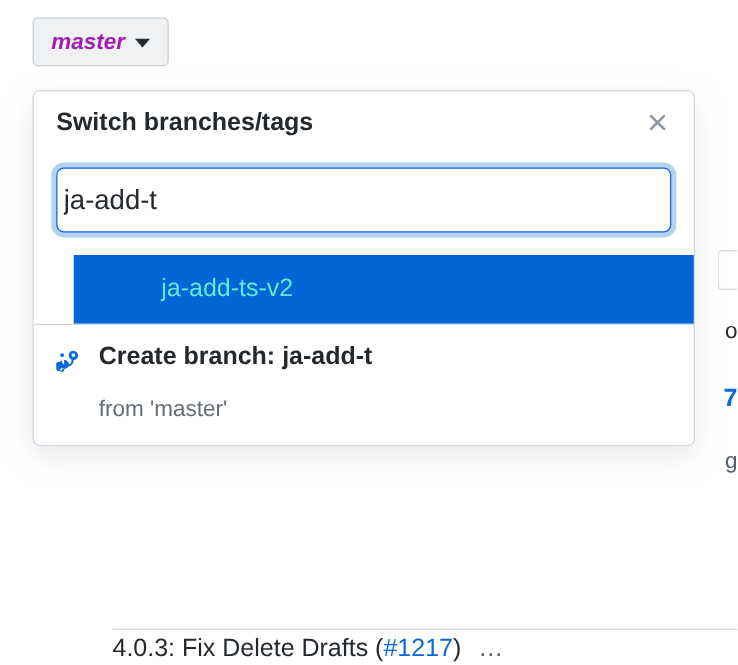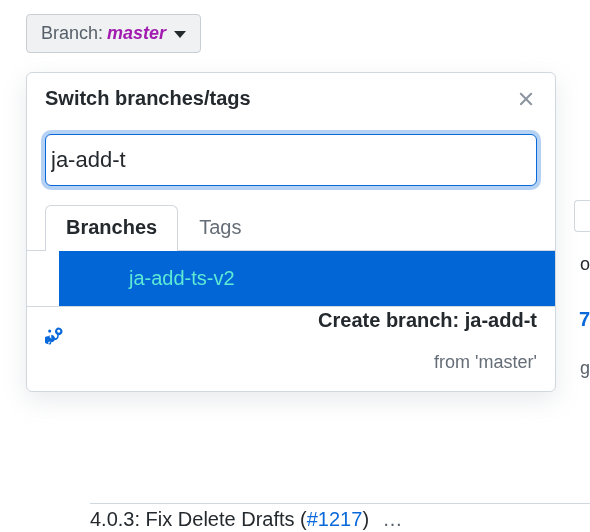--- a/index.html
+++ b/index.html
@@ -43,21 +43,21 @@
       top: 72px;
       left: 26px;
       width: 530px;
       background: #fff;
       border: 1px solid #d0d7de;
       border-radius: 6px;
       box-shadow: 0 8px 24px rgba(140,149,159,0.2);
     }
     .popover-header {
       display: flex;
-      align-items: center;
+      align-items: flex-start;
       justify-content: space-between;
       padding: 14px 18px;
     }
     .popover-title {
       font-size: 20px;
       font-weight: 600;
       color: #24292e;
     }
     .close-icon {
       width: 22px; height: 22px;
@@ -110,24 +110,23 @@
       color: #656d76;
       cursor: pointer;
     }
     .list-item.selected {
       background: #0366d6;
       color: #5eead4;
       margin-left: 32px;
     }
     .create-row {
       border-top: 1px solid #d0d7de;
-      padding: 2px 18px 18px 52px;
-      position: relative;
-      cursor: pointer;
-      text-align: right;
+      padding: 14px 18px 18px 52px;
+      position: relative;
+      cursor: pointer;
     }
     .create-icon {
       position: absolute;
       left: 18px;
       top: 18px;
       width: 20px;
       height: 24px;
       color: #0969da;
     }
     .create-title {
@@ -179,43 +178,38 @@
   </style>
 </head>
 <body>
 
 <div class="bg-peek-1"></div>
 <div class="bg-peek-2">o</div>
 <div class="bg-peek-3">7</div>
 <div class="bg-peek-4">g</div>
 
 <button class="branch-btn">
-  <span>Branch: </span>
   <span class="strong">master</span>
   <span class="caret"></span>
 </button>
 
 <div class="popover">
   <div class="popover-header">
     <div class="popover-title">Switch branches/tags</div>
     <div class="close-icon">
       <svg viewBox="0 0 16 16" width="22" height="22" fill="currentColor">
           <path d="M3.72 3.72a.75.75 0 011.06 0L8 6.94l3.22-3.22a.75.75 0 111.06 1.06L9.06 8l3.22 3.22a.75.75 0 11-1.06 1.06L8 9.06l-3.22 3.22a.75.75 0 01-1.06-1.06L6.94 8 3.72 4.78a.75.75 0 010-1.06z"></path>
         </svg>
     </div>
   </div>
 
   <div class="filter-wrap">
     <input class="filter-input" type="text" value="ja-add-t" style="">
   </div>
 
-  <div class="tabs">
-    <div class="tab active">Branches</div>
-    <div class="tab">Tags</div>
-  </div>
 
   <div class="list">
     <div class="list-item selected">ja-add-ts-v2</div>
   </div>
 
   <div class="create-row">
     <div class="create-icon">
       <svg viewBox="0 0 16 16" width="20" height="24" fill="currentColor">
           <path d="M5 3.25a1.25 1.25 0 11-2.5 0 1.25 1.25 0 012.5 0zM3.75 6.5A3 3 0 105 6.24v3.52A3 3 0 103.75 13V6.5zm8.5-3.25a1.25 1.25 0 11-2.5 0 1.25 1.25 0 012.5 0zM11 6.5a3 3 0 10-1.25-.26V7a2 2 0 01-2 2H6.5v1.5h1.25A3.5 3.5 0 0011 7V6.5zM5 12.75a1.25 1.25 0 11-2.5 0 1.25 1.25 0 012.5 0z"></path>
         </svg>

